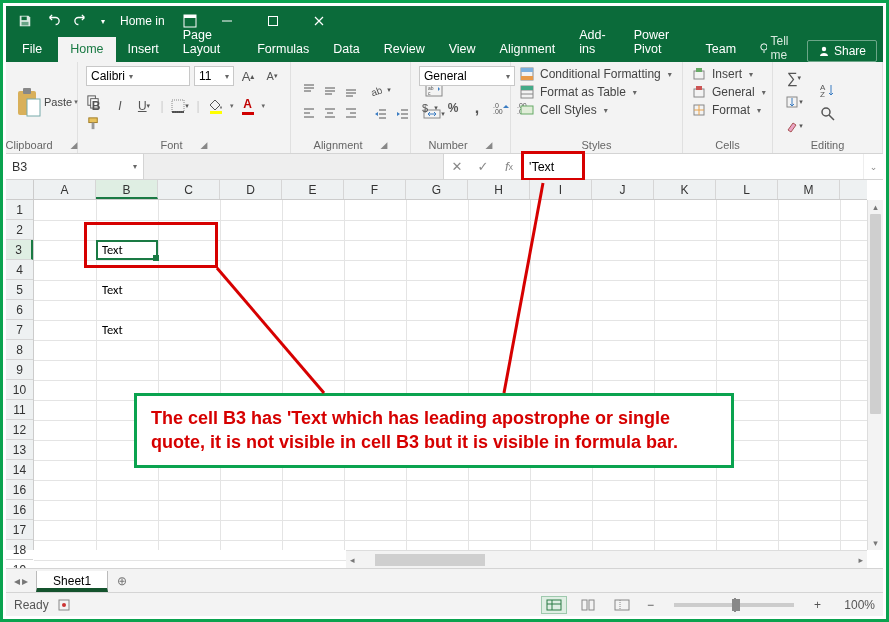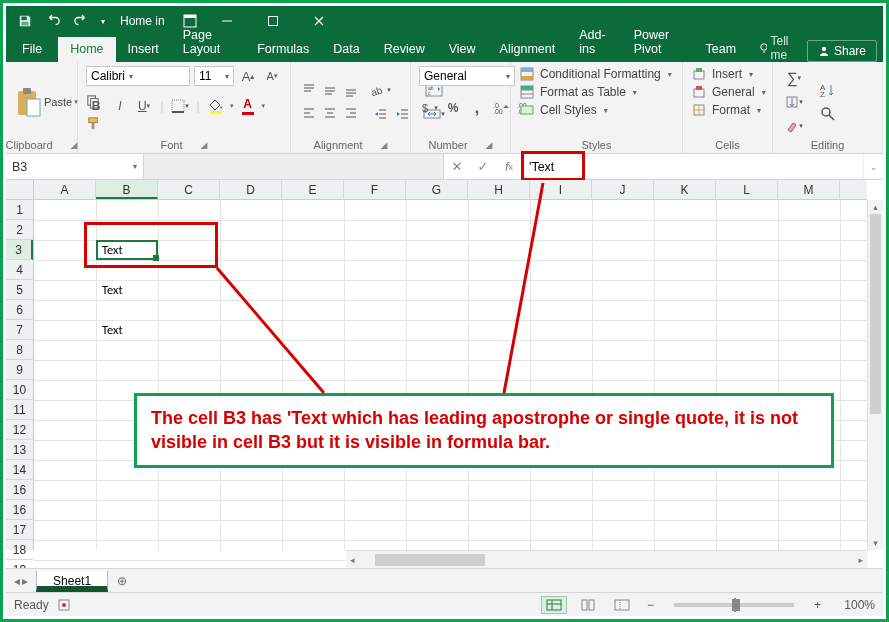--- a/index.html
+++ b/index.html
@@ -108,21 +108,21 @@
   .hscroll { position:absolute; left:340px; right:16px; bottom:0; height:18px; background:#f3f3f3; border-top:1px solid #ddd; display:flex; align-items:center;}
   .hscroll .thumb { height:12px; width:110px; background:#cfcfcf; margin-left:16px;}
 
   
   .callout { position:absolute; border:3px solid #0aa34f; background:#fff; padding:10px 14px; font-family: Calibri, Arial, sans-serif;}
   .callout-text { color:#d60000; font-weight:700; font-size:18px; line-height:1.35;}
 
   
   .sheettabs { height: 24px; border-top: 1px solid #d4d4d4; background:#f3f3f3; display:flex; align-items:stretch; font-size:12px;}
   .navset { display:flex; align-items:center; gap:2px; padding:0 8px; color:#777;}
-  .sheet { padding:3px 16px; background:#fff; border:1px solid #bbb; border-bottom:6px solid #14532d; border-top:none; margin-top:2px;}
+  .sheet { padding:3px 16px; background:#fff; border:1px solid #bbb; border-bottom:4px solid #14532d; border-top:none; margin-top:2px;}
   .addsheet { width:28px; display:flex; align-items:center; justify-content:center; color:#777;}
 
   
   .statusbar { height: 24px; background:#f3f3f3; border-top:1px solid #d4d4d4; display:flex; align-items:center; font-size:12px; color:#555; padding:0 8px; gap:8px;}
   .statusbar .flex { flex:1; }
   .viewbtn { width:26px; height:18px; border:1px solid transparent; display:flex; align-items:center; justify-content:center;}
   .viewbtn.active { background:#dfeee3; border-color:#9ec9ad;}
   .zoom-slider { width:120px; height:4px; background:#ccc; position:relative; margin:0 8px;}
   .zoom-slider .tk { position:absolute; top:-5px; width:2px; height:14px; background:#888;}
   .zoom-slider .knob { position:absolute; top:-4px; width:8px; height:12px; background:#888;}
@@ -679,21 +679,21 @@
           <div class="gridlines-h" style="top:360px"></div>
 
       <div class="cellval" style="left:64px; top:40px;">Text</div>
       <div class="cellval" style="left:64px; top:80px;">Text</div>
       <div class="cellval" style="left:64px; top:120px;">Text</div>
 
       <div class="sel-outline" style="left:62px; top:40px; width:62px; height:20px;"></div>
 
       <div class="redbox" style="left:50px; top:22px; width:134px; height:46px;"></div>
 
-      <div class="callout" style="left:100px; top:193px; width:700px;">
+      <div class="callout" style="left:100px; top:193px; width:600px;">
         <div class="callout-text">The cell B3 has 'Text which has leading apostrophe or single quote, it is not visible in cell B3 but it is visible in formula bar.</div>
       </div>
     </div>
 
     <svg style="position:absolute; left:0; top:0; width:100%; height:100%; pointer-events:none;">
       <line x1="211" y1="88" x2="318" y2="213" stroke="#d60000" stroke-width="3"></line>
       <line x1="498" y1="213" x2="537" y2="3" stroke="#d60000" stroke-width="3"></line>
     </svg>
 
     <div class="vscroll">

